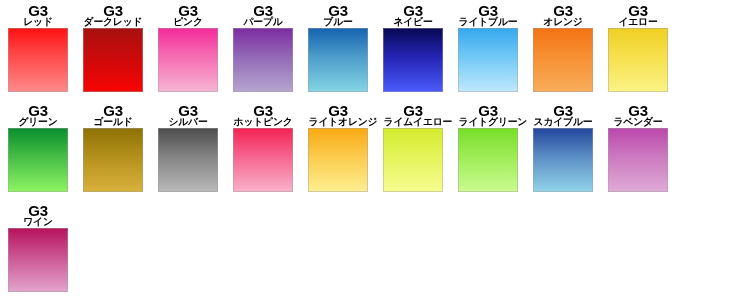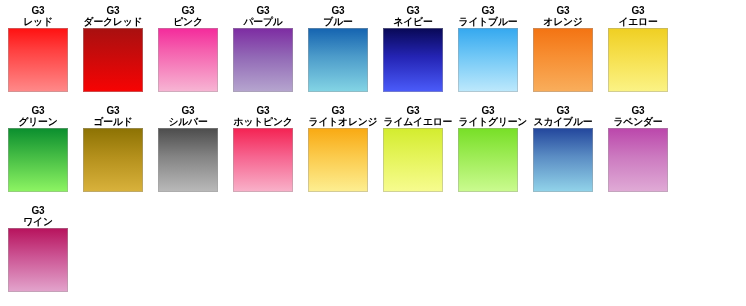--- a/index.html
+++ b/index.html
@@ -28,21 +28,21 @@
     font-weight: bold;
     font-size: 10px;
     line-height: 11px;
     color: #000000;
     letter-spacing: -0.2px;
     white-space: nowrap;
     overflow: visible;
   }
   .swatch-label .line-code {
     display: block;
-    font-size: 10px;
+    font-size: 15px;
     line-height: 11px;
   }
   .swatch-label .line-name {
     display: block;
     font-size: 10px;
     line-height: 11px;
     transform: scaleX(0.98);
   }
   .swatch-chip {
     width: 60px;

